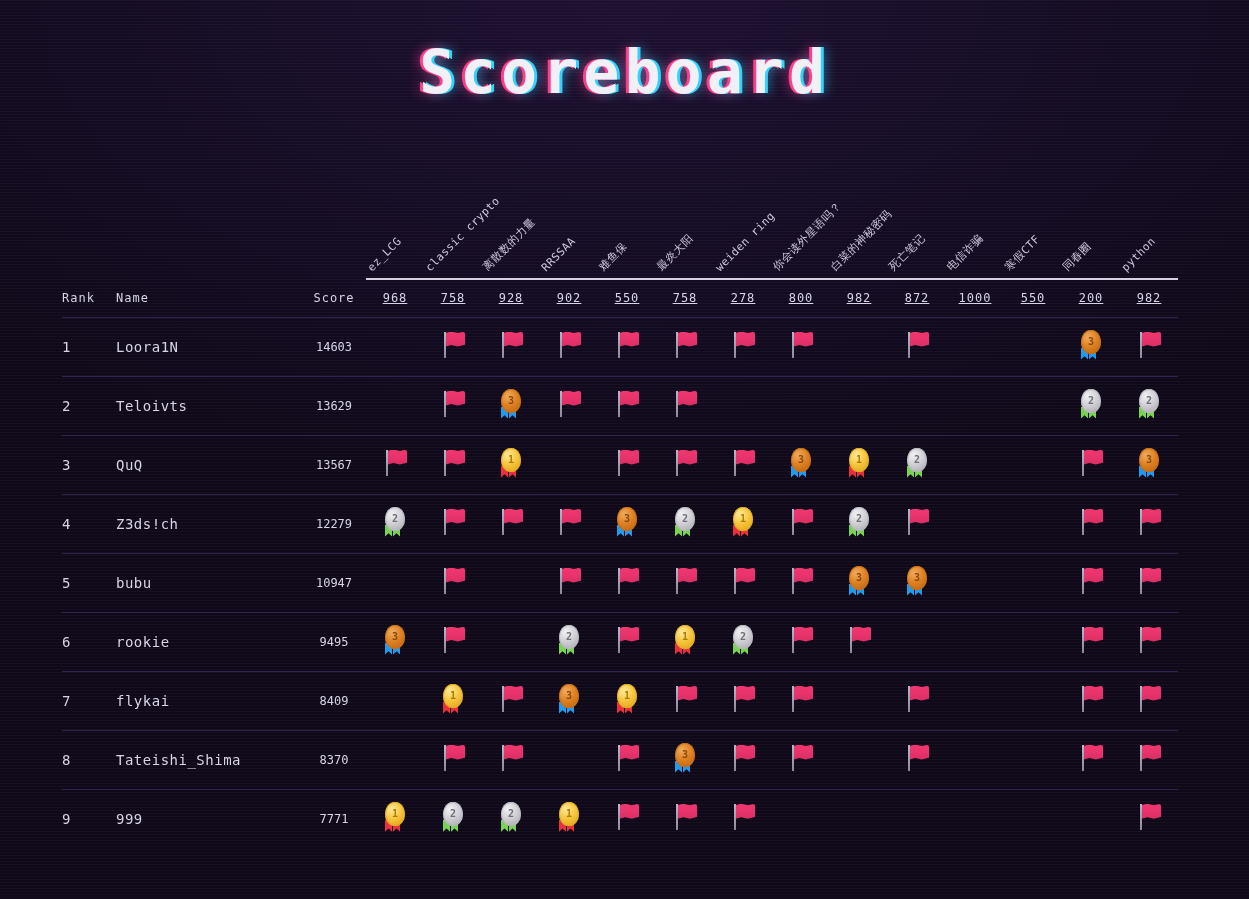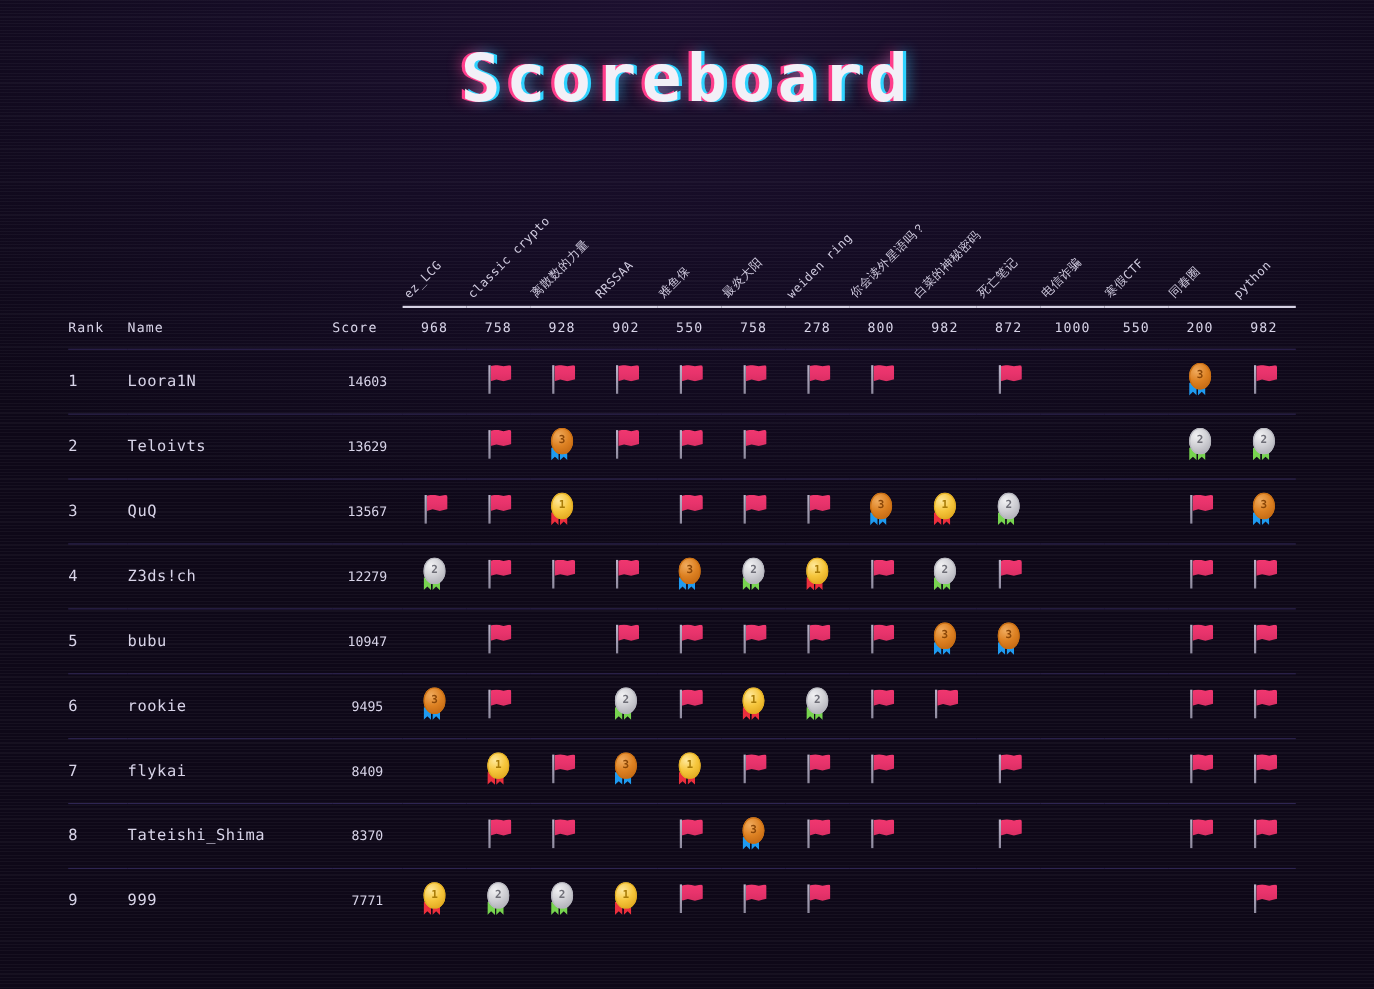--- a/index.html
+++ b/index.html
@@ -102,22 +102,22 @@
   
   tr.label-row td {
     height: 38px;
     vertical-align: middle;
     font-size: 12px;
     color: #e3dff1;
     letter-spacing: 1px;
   }
   td.lbl-rank  { padding-left: 12px; }
   td.lbl-name  { padding-left: 6px; }
-  td.lbl-score { text-align: left; padding-right: 16px; }
-  td.pts { text-align: center; font-size: 14px; color: #ddd8ee; }
+  td.lbl-score { text-align: center; padding-right: 16px; }
+  td.pts { text-align: center; font-size: 14px; color: #ddd8ee; text-decoration: underline; }
 
   
   tr.data-row { border-top: 1px solid #2e2551; }
   tr.data-row td {
     height: 59px;
     vertical-align: middle;
   }
   td.cell-rank {
     padding-left: 14px;
     font-size: 14px;

